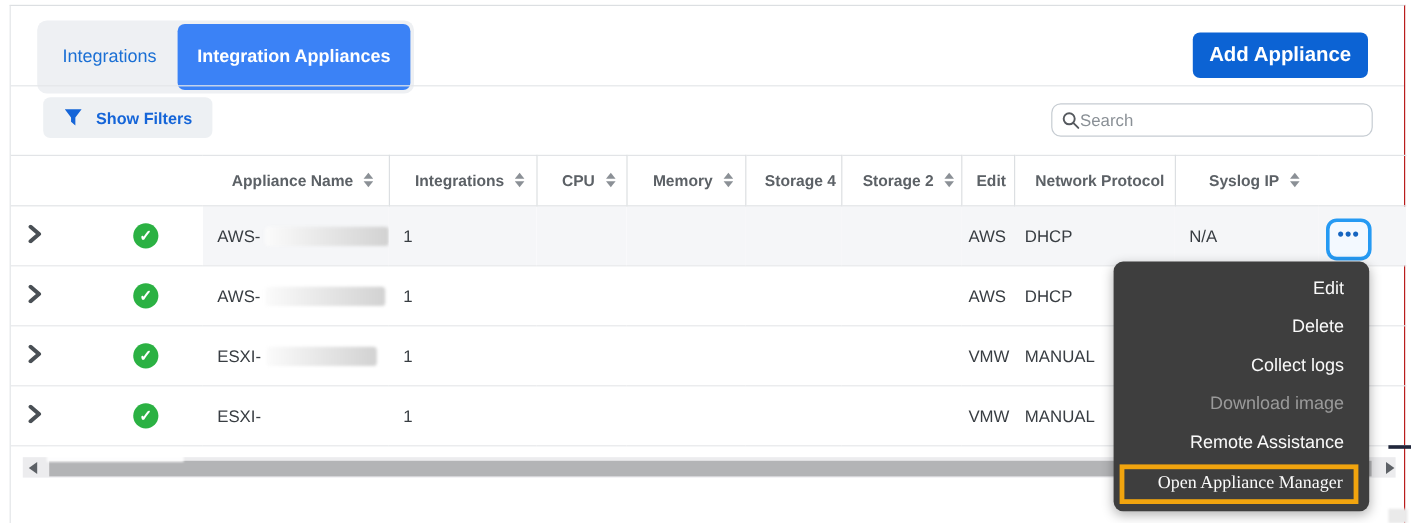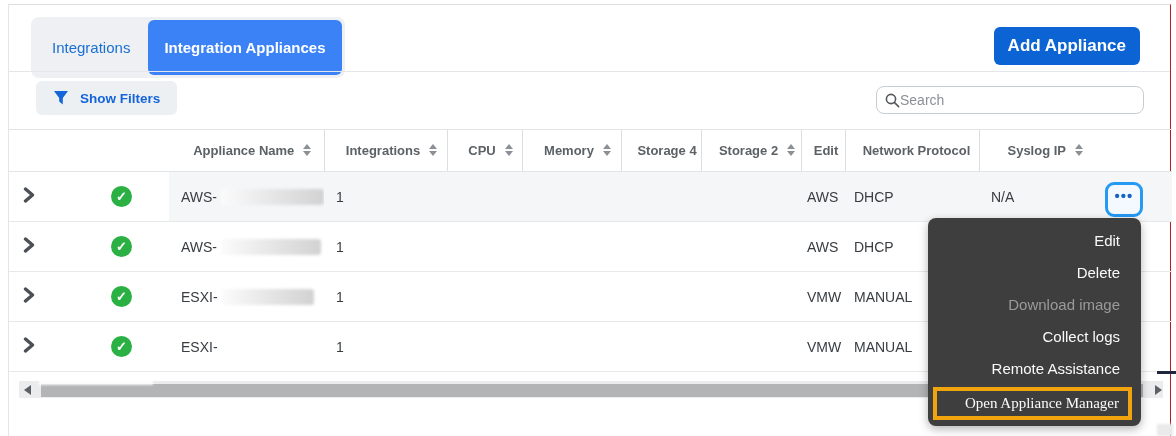--- a/index.html
+++ b/index.html
@@ -241,21 +241,21 @@
     </div>
     <span class="arrow-right"></span>
     <div class="scroll-redaction"></div>
   </div>
 
   <button class="dots-btn">•••</button>
 
   <div class="menu">
     <div class="menu-item">Edit</div>
     <div class="menu-item">Delete</div>
+    <div class="menu-item">Collect logs</div>
     <div class="menu-item disabled">Download image</div>
-    <div class="menu-item">Collect logs</div>
     <div class="menu-item">Remote Assistance</div>
     <div class="menu-item highlight">Open Appliance Manager</div>
   </div>
 
   <div class="dark-line"></div>
   <div class="corner-blob"></div>
 </div>
 
 </body></html>

